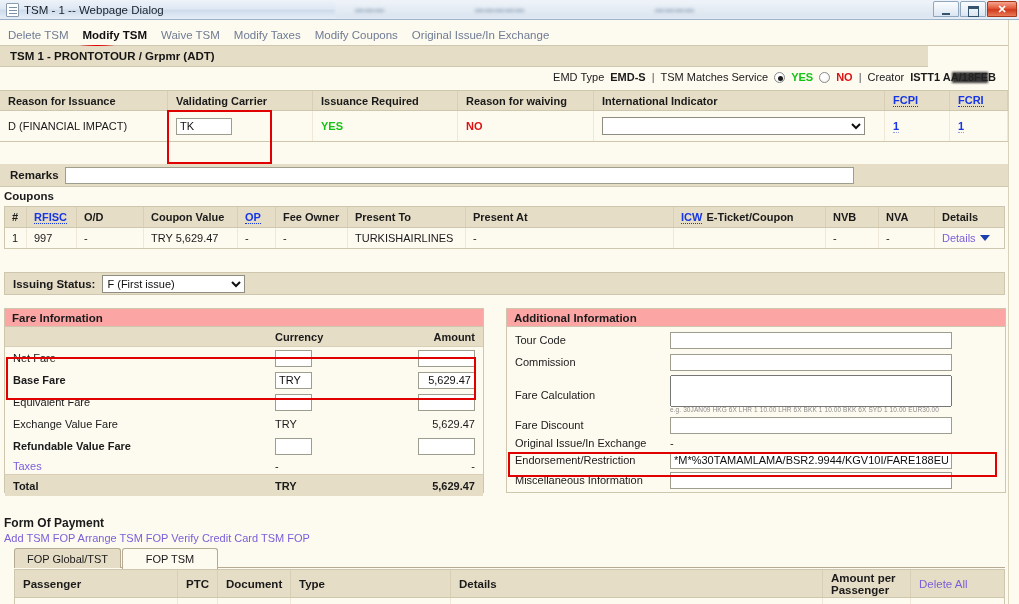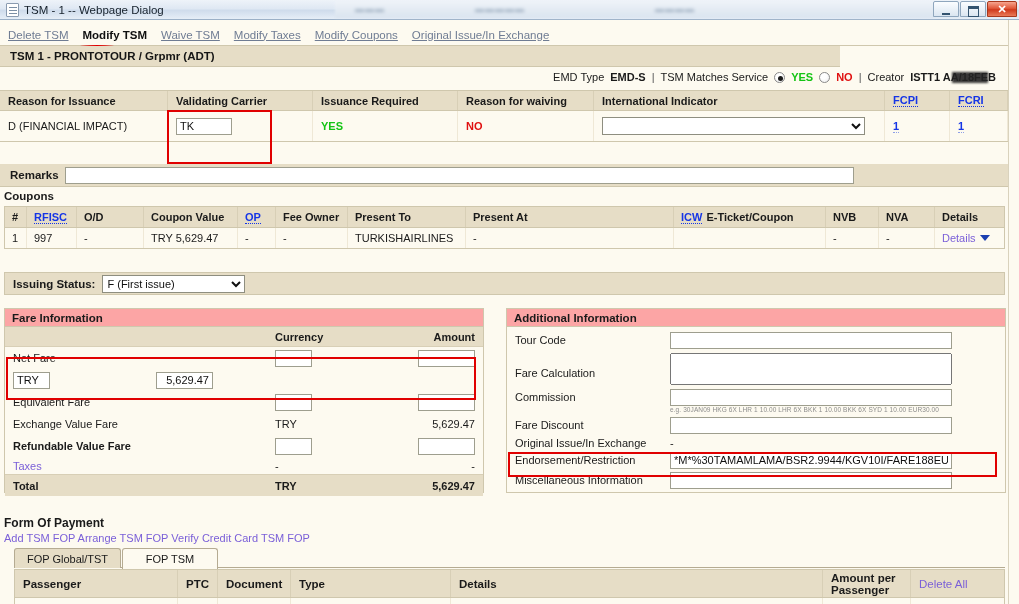--- a/index.html
+++ b/index.html
@@ -62,31 +62,31 @@
 
   .vsb { position:absolute; right:0; top:0; width:11px; height:584px; background:#fdfaf0; border-left:1px solid #d9d2bd;}
 
   
   .menurow {
     position:absolute; left:0; top:4px; width:1008px; height:22px;
     border-bottom:1px solid #cfc7ad;
     background:#fdfaf0;
     padding-left:8px; display:flex; align-items:center; gap:14px;
   }
-  .menulink { font-size:11.5px; color:#6f7c93; text-decoration:underline; cursor:pointer; white-space:nowrap;}
+  .menulink { font-size:11.5px; color:#6f7c93; cursor:pointer; white-space:nowrap;}
   .menulink.active { color:#101010; font-weight:bold; text-decoration:none; }
 
   .ellipse {
     position:absolute; left:57px; top:25px; width:80px; height:22px;
     border:2.5px solid #e00000; border-radius:50%; pointer-events:none;
   }
 
   
   .subhead {
-    position:absolute; left:0; top:26px; width:840px; height:21px;
+    position:absolute; left:0; top:26px; width:928px; height:21px;
     background:#e6ddc6; border-bottom:1px solid #cfc7ad;
     font-weight:bold; font-size:11.5px; color:#151515;
     display:flex; align-items:center; padding-left:10px;
   }
 
   
   .emdrow {
     position:absolute; left:0; top:47px; width:1008px; height:20px;
     background:#fdfaf0; display:flex; align-items:center; justify-content:flex-end;
     padding-right:12px; gap:6px; font-size:11px;
@@ -351,20 +351,21 @@
         <div class="amt">Amount</div>
       </div>
 
       <div class="frow">
         <div class="nm">Net Fare</div>
         <div class="cur"><input class="tb" style="width: 37px;" value=""></div>
         <div class="amt"><input class="tb" style="width: 57px; text-align: right;" value=""></div>
       </div>
 
       <div class="frow">
+        <div class="nm bold">Base Fare</div>
         <div class="cur"><input class="tb" style="width: 37px;" value="TRY"></div>
         <div class="amt"><input class="tb" style="width: 57px; text-align: right;" value="5,629.47"></div>
       </div>
 
 
       <div class="frow">
         <div class="nm">Equivalent Fare</div>
         <div class="cur"><input class="tb" style="width: 37px;" value=""></div>
         <div class="amt"><input class="tb" style="width: 57px; text-align: right;" value=""></div>
       </div>
@@ -396,28 +397,28 @@
     <div class="redbox" style="left:6px; top:337px; width:470px; height:43px;"></div>
 
     <div class="panel" id="addl">
       <div class="ptitle">Additional Information</div>
 
       <div class="arow" style="margin-top:3px;">
         <div class="nm">Tour Code</div>
         <input class="tb" style="width: 282px;" value="">
       </div>
 
+      <div class="arow" style="margin-top:2px;">
+        <div class="nm">Commission</div>
+        <input class="tb" style="width: 282px;" value="">
+      </div>
+
       <div class="arow" style="margin-top:3px; align-items:flex-start;">
         <div class="nm" style="padding-top:14px;">Fare Calculation</div>
         <textarea class="tb" style="width: 282px; height: 32px; resize: none;"></textarea>
-      </div>
-
-      <div class="arow" style="margin-top:2px;">
-        <div class="nm">Commission</div>
-        <input class="tb" style="width: 282px;" value="">
       </div>
       <div class="hint">e.g. 30JAN09 HKG 6X LHR 1 10.00 LHR 6X BKK 1 10.00 BKK 6X SYD 1 10.00 EUR30.00</div>
 
       <div class="arow" style="margin-top:2px;">
         <div class="nm">Fare Discount</div>
         <input class="tb" style="width: 282px;" value="">
       </div>
 
       <div class="arow" style="height:15px;min-height:15px;">
         <div class="nm">Original Issue/In Exchange</div>

